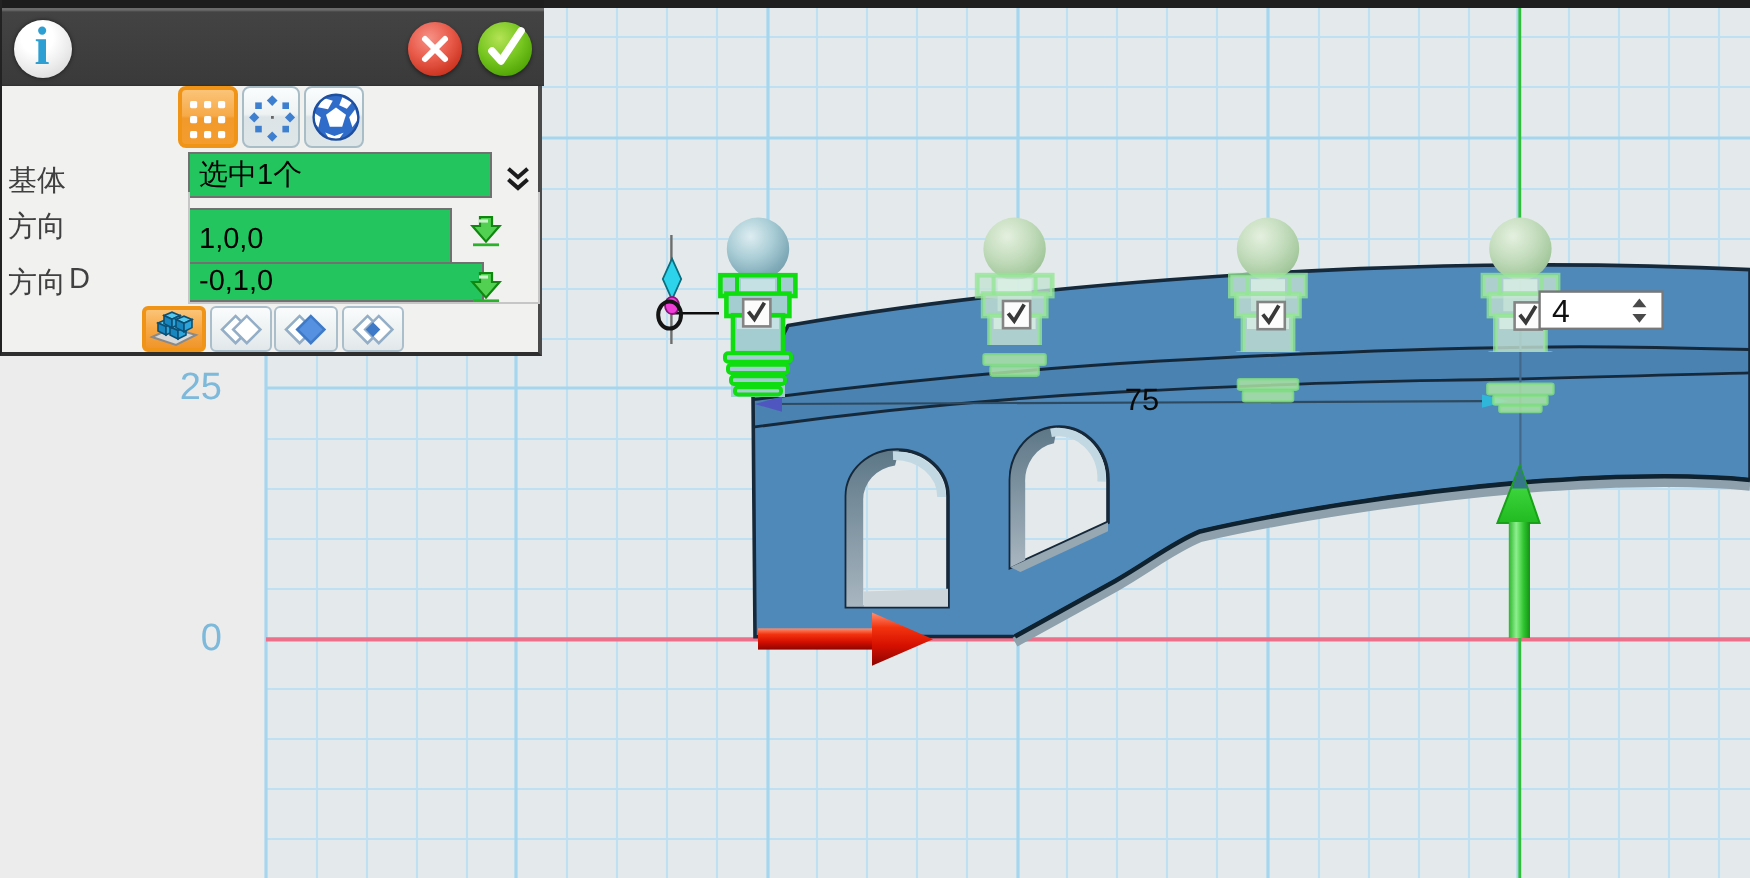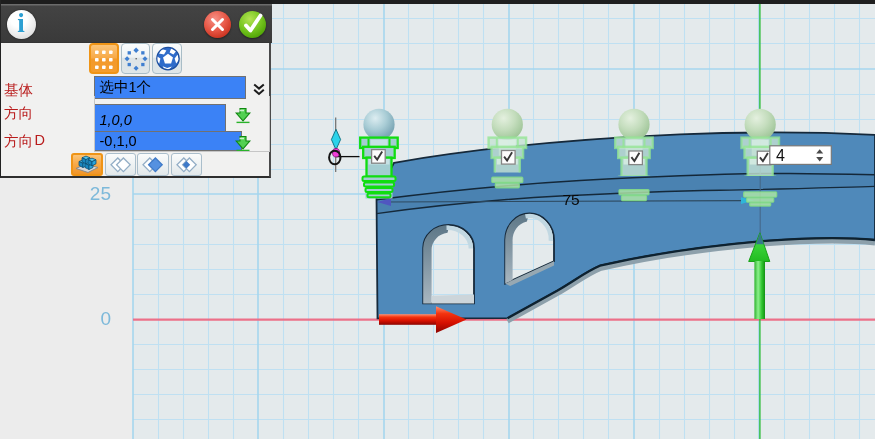--- a/index.html
+++ b/index.html
@@ -18,22 +18,22 @@
      box-shadow:0 0 2px rgba(0,0,0,.6);}
   #infoc span{position:absolute;left:0;top:-2px;width:29px;text-align:center;
      font-family:"Liberation Serif",serif;font-weight:bold;font-size:27px;color:#2d9fd2;}
   #xbtn{left:202.5px;background:radial-gradient(circle at 40% 30%,#f69186 0%,#e85948 45%,#d03a27 72%,#b32312 100%);box-shadow:0 1px 2px rgba(0,0,0,.45);}
   #okbtn{left:237.5px;background:radial-gradient(circle at 40% 30%,#b4e354 0%,#77c621 45%,#54a808 75%,#3f8f00 100%);box-shadow:0 1px 2px rgba(0,0,0,.45);overflow:visible;}
   .tbtn{position:absolute;top:42.5px;width:29.5px;height:31px;border-radius:4px;box-sizing:border-box;}
   .graybtn{background:linear-gradient(#fbfdfd 0,#eef2f3 45%,#dde4e7 50%,#dfe6e8 100%);border:1px solid #a9bdc7;}
   #tb1{left:88px;background:linear-gradient(#fbc478 0,#f7a947 48%,#f2992b 52%,#f49d2e 100%);border:2px solid #ef9416;}
   #tb2{left:119.8px;}
   #tb3{left:151.2px;}
-  .lab{position:absolute;font-size:14.5px;color:#b91c1c;}
-  .inp{position:absolute;background:#3b82f6;border:1px solid #717171;box-sizing:border-box;
+  .lab{position:absolute;font-size:14.5px;color:#404040;}
+  .inp{position:absolute;background:#22c55e;border:1px solid #717171;box-sizing:border-box;
        font-size:14.5px;color:#000;padding:0 0 0 5px;display:flex;align-items:center;}
   #grpline{position:absolute;left:93px;top:96px;width:173.5px;height:55px;
        border-left:1px solid #c6c6c6;border-bottom:1px solid #c6c6c6;border-right:1px solid #c6c6c6;}
   .bbtn{position:absolute;top:152.5px;height:23.5px;border-radius:3px;box-sizing:border-box;}
   .bgray{background:linear-gradient(#fafcfc 0,#eef2f3 50%,#e2e8ea 100%);border:1px solid #aabecb;}
   #bb1{left:69.5px;width:32.5px;background:linear-gradient(#fbc478 0,#f7a947 48%,#f0952a 100%);border:2px solid #ef9416;}
   #bb2{left:103.5px;width:31px;}
   #bb3{left:136px;width:31.5px;}
   #bb4{left:169.5px;width:31.5px;}
 </style></head>
@@ -277,21 +277,21 @@
       <circle cx="15" cy="14.6" r="11.2" fill="none" stroke="#1e4f9e" stroke-width="1.2"></circle>
     </svg>
   </div>
 
   <div class="lab" style="left:3px;top:80.5px;">基体</div>
   <div class="lab" style="left:3px;top:104px;">方向</div>
   <div class="lab" style="left:3px;top:131.5px;">方向</div>
   <div class="lab" style="left:33.5px;top:131.5px;">D</div>
 
   <div class="inp" style="left:92.5px;top:76px;width:152px;height:23px;">选中1个</div>
-  <div class="inp" style="left:92.5px;top:104px;width:132.5px;height:32px;font-style:italic;">1,0,0</div>
+  <div class="inp" style="left:92.5px;top:104px;width:132.5px;height:32px;">1,0,0</div>
   <div class="inp" style="left:92.5px;top:131px;width:148px;height:19.5px;">-0,1,0</div>
 
   <div class="abs" style="left:251px;top:82px;">
     <svg width="14" height="14">
           <path d="M2.2 2.4L7 6.6L11.8 2.4M2.2 7.8L7 12L11.8 7.8" stroke="#1c1c1c" stroke-width="2" fill="none"></path>
         </svg>
   </div>
   <div class="abs" style="left:233.5px;top:106.5px;">
         <svg width="16" height="17">
           <polygon points="4,1.5 10,1.5 10,6 13.8,6 7,13.8 0.2,6 4,6" fill="#52d052" stroke="#108810" stroke-width="1.1" transform="translate(1,0)"></polygon>

